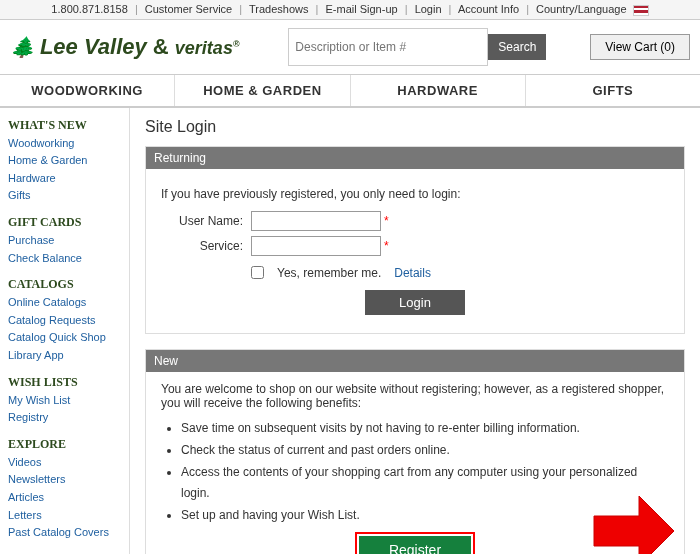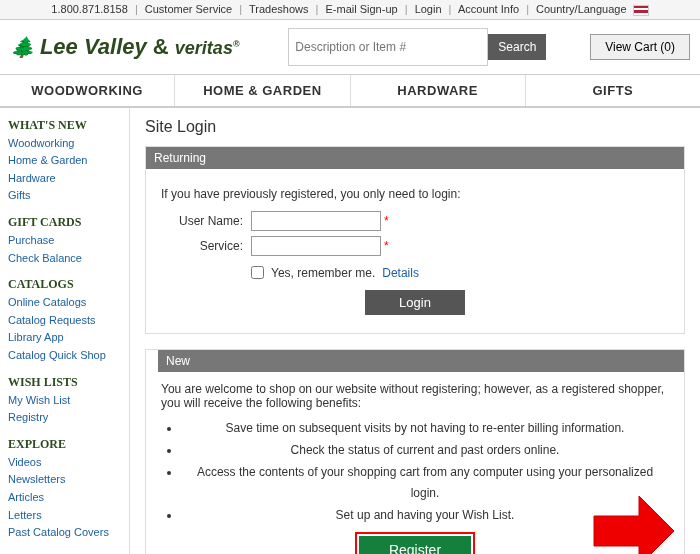--- a/index.html
+++ b/index.html
@@ -49,35 +49,35 @@
     #returning-section { border: 1px solid #ddd; margin-bottom: 15px; }
     #returning-section .section-header { margin-bottom: 8px; }
     .returning-body { padding: 10px 15px; }
     .returning-desc { margin-bottom: 10px; color: #333; }
 
     .form-table { margin: 0 auto 10px auto; }
     .form-row { display: flex; align-items: center; margin-bottom: 5px; }
     .form-label { width: 90px; text-align: right; padding-right: 8px; color: #333; }
     .form-input { width: 130px; height: 20px; border: 1px solid #999; padding: 0 4px; font-size: 12px; }
     .required-star { color: red; margin-left: 3px; }
-    .remember-row { display: flex; align-items: center; gap: 7px; margin: 5px 0 10px 90px; }
+    .remember-row { display: flex; align-items: center; gap: 13px; margin: 5px 0 10px 90px; }
     .remember-row label { color: #333; }
     .remember-row a { color: #2060a0; }
 
     .login-btn { display: block; margin: 0 auto 8px auto; width: 100px; padding: 5px 0; background: #555; color: #fff; border: none; font-size: 13px; cursor: pointer; text-align: center; }
     .forgot-link { text-align: center; font-size: 11px; color: #333; }
     .forgot-link a { color: #2060a0; }
 
     
     #new-section { border: 1px solid #ddd; margin-bottom: 15px; position: relative; }
-    #new-section .section-header { margin-bottom: 0; margin-left: 12px; }
+    #new-section .section-header { margin-bottom: 0; }
     .new-body { padding: 10px 15px; }
     .new-desc { color: #333; margin-bottom: 8px; }
     .benefits-list { margin-left: 20px; margin-bottom: 10px; color: #333; line-height: 1.7; }
-    .benefits-list li { margin-bottom: 2px; text-align: center; }
+    .benefits-list li { margin-bottom: 2px; }
 
     .register-btn-wrapper { text-align: center; margin: 10px 0; position: relative; }
     .register-btn { display: inline-block; padding: 6px 30px; background: #15803d; color: #fff; border: none; font-size: 14px; cursor: pointer; outline: 2px solid red; outline-offset: 2px; }
   </style>
 </head>
 <body>
 
 <div id="top-bar">
   <span class="phone">1.800.871.8158</span>
   <span class="sep">|</span>
@@ -123,22 +123,22 @@
     <a class="sidebar-link">Hardware</a>
     <a class="sidebar-link">Gifts</a>
 
     <div class="sidebar-section-title">GIFT CARDS</div>
     <a class="sidebar-link">Purchase</a>
     <a class="sidebar-link">Check Balance</a>
 
     <div class="sidebar-section-title">CATALOGS</div>
     <a class="sidebar-link">Online Catalogs</a>
     <a class="sidebar-link">Catalog Requests</a>
+    <a class="sidebar-link">Catalog Quick Shop</a>
     <a class="sidebar-link">Library App</a>
-    <a class="sidebar-link">Catalog Quick Shop</a>
 
     <div class="sidebar-section-title">WISH LISTS</div>
     <a class="sidebar-link">My Wish List</a>
     <a class="sidebar-link">Registry</a>
 
     <div class="sidebar-section-title">EXPLORE</div>
     <a class="sidebar-link">Videos</a>
     <a class="sidebar-link">Newsletters</a>
     <a class="sidebar-link">Articles</a>
     <a class="sidebar-link">Letters</a>

